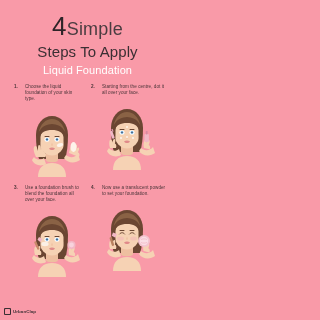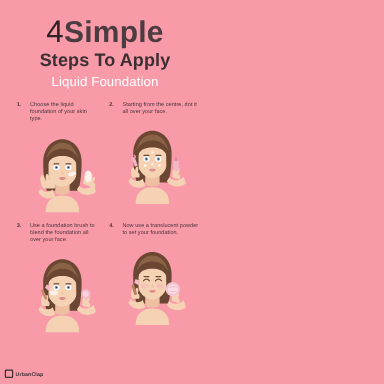--- a/index.html
+++ b/index.html
@@ -11,23 +11,23 @@
   }
   .poster{width:175px;height:320px;position:relative;background:#f99aa8;}
 
   
   .title-block{padding-top:14px;text-align:center;}
   .title-line1{
     font-size:22px;line-height:24px;color:#3b2f33;font-weight:300;
     letter-spacing:.2px;
   }
   .title-line1 .num{font-size:26px;font-weight:400;color:#2e2428;}
-  .title-line1 .word{font-size:25px;color:#4a3c40;font-weight:700;}
+  .title-line1 .word{font-size:18px;color:#4a3c40;font-weight:400;}
   .title-line2{
-    font-size:15px;line-height:19px;color:#3b2f33;font-weight:700;
+    font-size:15px;line-height:19px;color:#3b2f33;font-weight:400;
     letter-spacing:.1px;margin-top:1px;
   }
   .title-line3{
     font-size:11px;line-height:19px;color:#ffffff;font-weight:400;
     letter-spacing:.1px;margin-top:0px;
   }
 
   
   .grid{position:absolute;top:84px;left:0;width:175px;}
   .row{display:flex;width:175px;}

